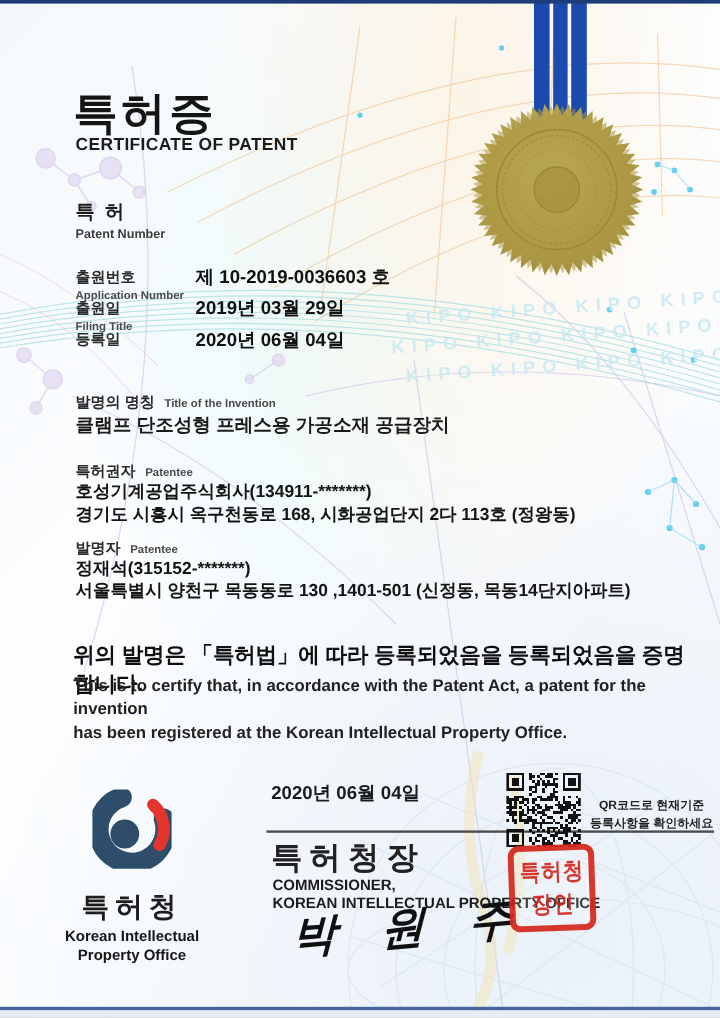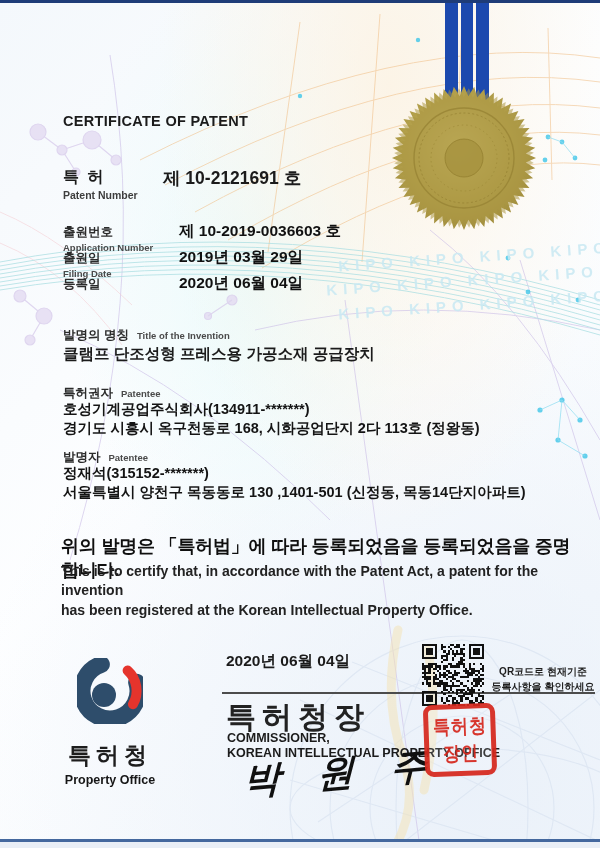--- a/index.html
+++ b/index.html
@@ -33,28 +33,28 @@
   .title-ko{left:61px;top:70px;font-size:37px;font-weight:800;letter-spacing:3px;color:#151515;}
   .title-en{left:63px;top:113px;font-size:14.5px;font-weight:700;letter-spacing:.3px;color:#1b1b1b;}
   .lab-ko{font-size:12.5px;font-weight:700;color:#2b2b2b;}
   .lab-en{font-size:9.5px;font-weight:700;color:#4a4a4a;}
   .val{font-size:15.5px;font-weight:700;color:#111;}
   .patent-label-ko{left:63px;top:167px;font-size:16px;font-weight:800;letter-spacing:2px;}
   .patent-label-en{left:63px;top:189px;font-size:10.5px;font-weight:700;color:#3d3d3d;}
   .patent-value{left:163px;top:166px;font-size:17.5px;font-weight:800;}
   .frow{left:63px;width:520px;}
   .frow .lab-en{display:block;margin-top:1px;}
-  .frow .val{position:absolute;left:116px;top:-1px;white-space:nowrap;text-align:right;}
+  .frow .val{position:absolute;left:100px;top:-1px;white-space:nowrap;text-align:right;}
   .sec-label{display:flex;align-items:baseline;gap:8px;}
   .body-bold{font-size:14.5px;font-weight:700;color:#141414;white-space:nowrap;}
   .stmt-ko{left:61px;top:534px;width:525px;font-size:18px;font-weight:800;color:#0f0f0f;letter-spacing:-.2px;}
   .stmt-en{left:61px;top:562px;width:525px;font-size:14px;font-weight:700;color:#222;line-height:1.38;}
   .issue-date{left:226px;top:651px;font-size:15.5px;font-weight:600;}
   .sign-rule{left:222px;top:692px;width:373px;height:2px;background:#4c4c4c;}
-  .comm-ko{left:226px;top:697px;font-size:30px;font-weight:800;letter-spacing:6px;color:#222;}
+  .comm-ko{left:226px;top:697px;font-size:26px;font-weight:800;letter-spacing:6px;color:#222;}
   .comm-en1{left:227px;top:731px;font-size:12.5px;font-weight:700;}
   .comm-en2{left:227px;top:746px;font-size:12.5px;font-weight:700;}
   .signature{left:243px;top:748px;font-family:"DejaVu Serif","Liberation Serif",serif;font-style:italic;font-weight:700;
     font-size:37px;letter-spacing:12px;color:#101010;transform:rotate(-5deg) skewX(-6deg);white-space:nowrap;}
   
   .qr{left:422px;top:644px;width:62px;height:62px;}
   .qr svg{width:100%;height:100%;}
   .qr-caption{left:487px;top:665px;width:112px;font-size:10px;font-weight:700;color:#1f1f1f;text-align:center;line-height:1.45;}
   
   .seal{left:424px;top:704px;width:72px;height:72px;border:5px solid var(--seal-red);border-radius:9px;
@@ -191,34 +191,34 @@
     </defs>
     <polygon id="burst1" fill="url(#gold)" points="144.0,72.0 133.8,76.4 143.3,82.2 132.6,85.2 141.1,92.3 130.1,93.7 137.5,101.9 126.4,101.7 132.6,110.9 121.6,109.2 126.4,119.1 115.8,115.8 119.1,126.4 109.2,121.6 110.9,132.6 101.7,126.4 101.9,137.5 93.7,130.1 92.3,141.1 85.2,132.6 82.2,143.3 76.4,133.8 72.0,144.0 67.6,133.8 61.8,143.3 58.8,132.6 51.7,141.1 50.3,130.1 42.1,137.5 42.3,126.4 33.1,132.6 34.8,121.6 24.9,126.4 28.2,115.8 17.6,119.1 22.4,109.2 11.4,110.9 17.6,101.7 6.5,101.9 13.9,93.7 2.9,92.3 11.4,85.2 0.7,82.2 10.2,76.4 0.0,72.0 10.2,67.6 0.7,61.8 11.4,58.8 2.9,51.7 13.9,50.3 6.5,42.1 17.6,42.3 11.4,33.1 22.4,34.8 17.6,24.9 28.2,28.2 24.9,17.6 34.8,22.4 33.1,11.4 42.3,17.6 42.1,6.5 50.3,13.9 51.7,2.9 58.8,11.4 61.8,0.7 67.6,10.2 72.0,0.0 76.4,10.2 82.2,0.7 85.2,11.4 92.3,2.9 93.7,13.9 101.9,6.5 101.7,17.6 110.9,11.4 109.2,22.4 119.1,17.6 115.8,28.2 126.4,24.9 121.6,34.8 132.6,33.1 126.4,42.3 137.5,42.1 130.1,50.3 141.1,51.7 132.6,58.8 143.3,61.8 133.8,67.6"></polygon>
     <polygon id="burst2" fill="#ab9844" opacity=".55" transform="rotate(4 72 72)" points="142.0,72.0 132.8,76.4 141.3,82.0 131.6,85.0 139.2,91.7 129.2,93.3 135.7,101.1 125.5,101.2 130.9,109.8 120.8,108.6 124.9,117.8 115.1,115.1 117.8,124.9 108.6,120.8 109.8,130.9 101.2,125.5 101.1,135.7 93.3,129.2 91.7,139.2 85.0,131.6 82.0,141.3 76.4,132.8 72.0,142.0 67.6,132.8 62.0,141.3 59.0,131.6 52.3,139.2 50.7,129.2 42.9,135.7 42.8,125.5 34.2,130.9 35.4,120.8 26.2,124.9 28.9,115.1 19.1,117.8 23.2,108.6 13.1,109.8 18.5,101.2 8.3,101.1 14.8,93.3 4.8,91.7 12.4,85.0 2.7,82.0 11.2,76.4 2.0,72.0 11.2,67.6 2.7,62.0 12.4,59.0 4.8,52.3 14.8,50.7 8.3,42.9 18.5,42.8 13.1,34.2 23.2,35.4 19.1,26.2 28.9,28.9 26.2,19.1 35.4,23.2 34.2,13.1 42.8,18.5 42.9,8.3 50.7,14.8 52.3,4.8 59.0,12.4 62.0,2.7 67.6,11.2 72.0,2.0 76.4,11.2 82.0,2.7 85.0,12.4 91.7,4.8 93.3,14.8 101.1,8.3 101.2,18.5 109.8,13.1 108.6,23.2 117.8,19.1 115.1,28.9 124.9,26.2 120.8,35.4 130.9,34.2 125.5,42.8 135.7,42.9 129.2,50.7 139.2,52.3 131.6,59.0 141.3,62.0 132.8,67.6"></polygon>
     <circle cx="72" cy="72" r="50" fill="none" stroke="#978334" stroke-width="1.4" opacity=".8"></circle>
     <circle cx="72" cy="72" r="45" fill="none" stroke="#978334" stroke-width="1" stroke-dasharray="2 2.4" opacity=".8"></circle>
     <circle cx="72" cy="72" r="33" fill="none" stroke="#9d8938" stroke-width="1" stroke-dasharray="1.5 3" opacity=".7"></circle>
     <circle cx="72" cy="72" r="19" fill="#a6923e" opacity=".8"></circle>
     <circle cx="72" cy="72" r="19" fill="none" stroke="#93802f" stroke-width="1" opacity=".8"></circle>
   </svg>
 
+  <div class="abs z title-ko">특허증</div>
   <div class="abs z title-en">CERTIFICATE OF PATENT</div>
 
   <div class="abs z patent-label-ko">특 허</div>
   <div class="abs z patent-label-en">Patent Number</div>
-  <div class="abs z patent-value">제 10-2121691 호</div>
 
   <div class="abs z frow" style="top:222px;">
     <span class="lab-ko">출원번호</span>
     <span class="lab-en">Application Number</span>
     <span class="val">제 10-2019-0036603 호</span>
   </div>
   <div class="abs z frow" style="top:248px;">
     <span class="lab-ko">출원일</span>
-    <span class="lab-en">Filing Date</span>
+    <span class="lab-en">Filing Title</span>
     <span class="val">2019년  03월  29일</span>
   </div>
   <div class="abs z frow" style="top:274px;">
     <span class="lab-ko">등록일</span>
     <span class="val">2020년  06월  04일</span>
   </div>
 
   <div class="abs z" style="left:63px;top:344px;font-size:15.5px;font-weight:800;">클램프 단조성형 프레스용 가공소재 공급장치</div>
   <div class="abs z sec-label" style="left:63px;top:327px;">
     <span class="lab-ko">발명의 명칭</span>
@@ -578,16 +578,17 @@
 
   <svg class="abs z kipo-logo" viewBox="0 0 66 66">
     <g fill="none">
       <path d="M33,5 A28,28 0 1 0 61,33" stroke="var(--logo-navy)" stroke-width="17" stroke-linecap="round" transform="rotate(-18 33 33)"></path>
       <path d="M38,6.5 A27,27 0 0 1 59.5,33" stroke="var(--logo-red)" stroke-width="10" stroke-linecap="round" transform="rotate(30 33 33)"></path>
       <circle cx="27" cy="37" r="12" fill="var(--logo-navy)"></circle>
     </g>
   </svg>
   <div class="abs z kipo-ko">특허청</div>
   <div class="abs z kipo-en">
+    <div>Korean Intellectual</div>
     <div>Property Office</div>
   </div>
 
 </div>
 
 </body></html>

